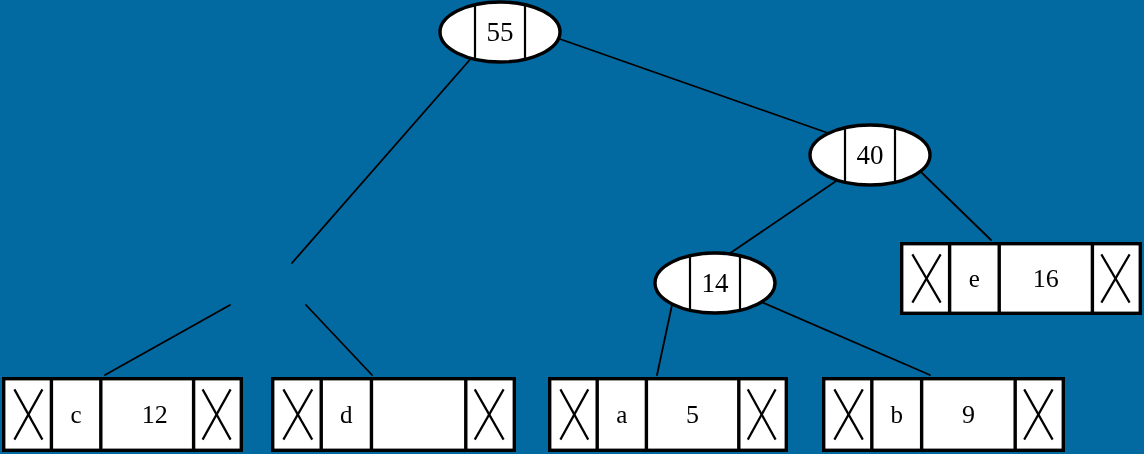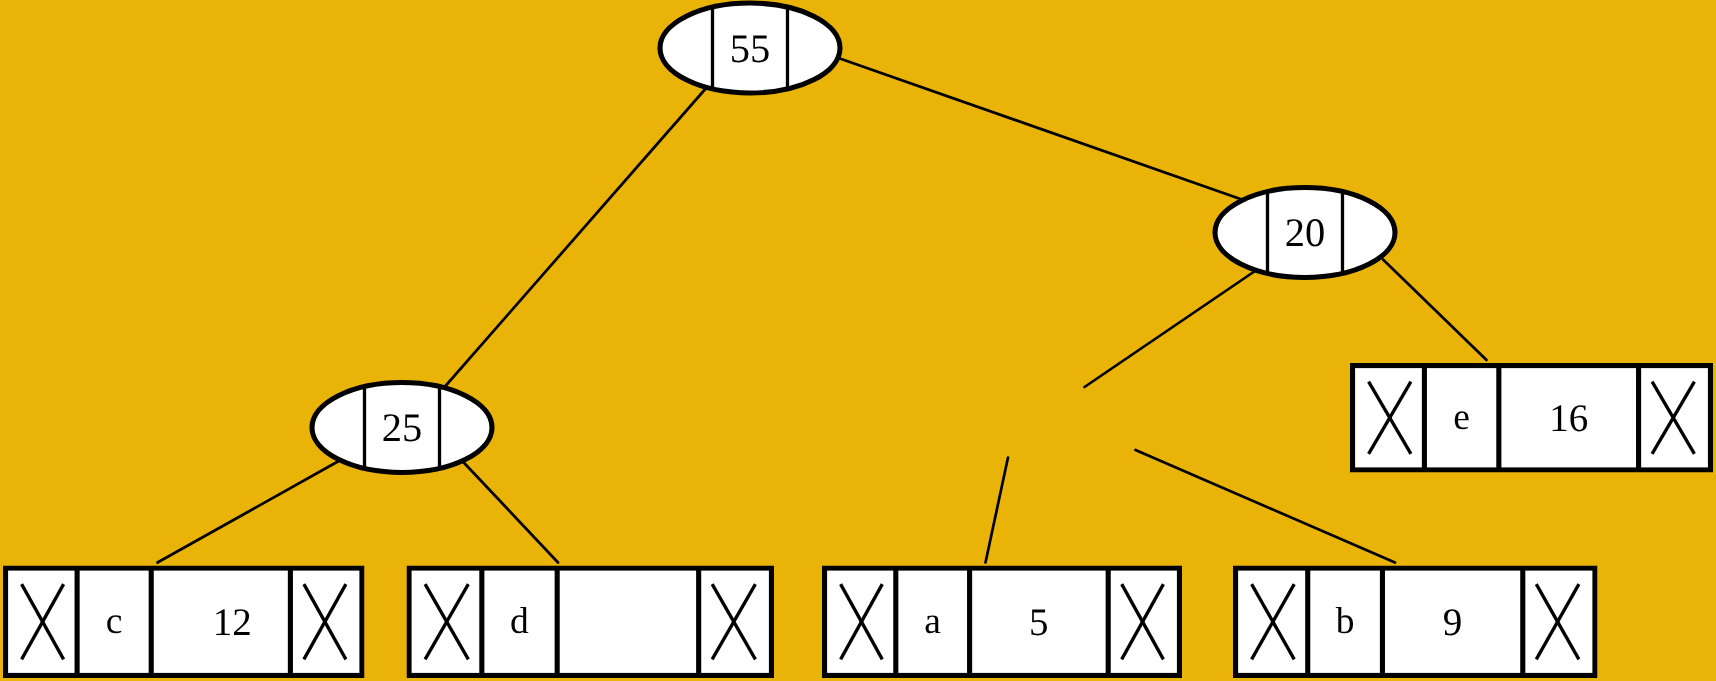--- a/index.html
+++ b/index.html
@@ -7,21 +7,21 @@
     padding: 0;
     background: #ffffff;
   }
   body {
     font-family: "Liberation Serif", "DejaVu Serif", serif;
   }
   #canvas {
     position: relative;
     width: 1144px;
     height: 454px;
-    background: #eab308;
+    background: #0369a1;
     overflow: hidden;
   }
   #edge-layer {
     position: absolute;
     left: 0;
     top: 0;
     width: 1144px;
     height: 454px;
   }
   #node-layer {
@@ -75,26 +75,26 @@
   <div id="node-layer">
       <div class="tree-node-internal" style="left: 434px; top: -4px; width: 132px; height: 72px;"><svg width="132" height="72" viewBox="0 0 132 72">
           <ellipse cx="66" cy="36" rx="60" ry="30" fill="#ffffff" stroke="#000000" stroke-width="3.4"></ellipse>
           <line x1="41" y1="8.728219713410713" x2="41" y2="63.27178028658929" stroke="#000000" stroke-width="2.2"></line>
           <line x1="91" y1="8.728219713410713" x2="91" y2="63.27178028658929" stroke="#000000" stroke-width="2.2"></line>
         </svg><div class="node-label internal-label" style="left: 0px; top: 0px; width: 132px; height: 72px;">55</div></div>
       <div class="tree-node-internal" style="left: 804px; top: 119px; width: 132px; height: 72px;"><svg width="132" height="72" viewBox="0 0 132 72">
           <ellipse cx="66" cy="36" rx="60" ry="30" fill="#ffffff" stroke="#000000" stroke-width="3.4"></ellipse>
           <line x1="41" y1="8.728219713410713" x2="41" y2="63.27178028658929" stroke="#000000" stroke-width="2.2"></line>
           <line x1="91" y1="8.728219713410713" x2="91" y2="63.27178028658929" stroke="#000000" stroke-width="2.2"></line>
-        </svg><div class="node-label internal-label" style="left: 0px; top: 0px; width: 132px; height: 72px;">20</div></div>
-      <div class="tree-node-internal" style="left: 202px; top: 249px; width: 132px; height: 72px;"><svg width="132" height="72" viewBox="0 0 132 72">
+        </svg><div class="node-label internal-label" style="left: 0px; top: 0px; width: 132px; height: 72px;">40</div></div>
+      <div class="tree-node-internal" style="left: 649px; top: 247px; width: 132px; height: 72px;"><svg width="132" height="72" viewBox="0 0 132 72">
           <ellipse cx="66" cy="36" rx="60" ry="30" fill="#ffffff" stroke="#000000" stroke-width="3.4"></ellipse>
           <line x1="41" y1="8.728219713410713" x2="41" y2="63.27178028658929" stroke="#000000" stroke-width="2.2"></line>
           <line x1="91" y1="8.728219713410713" x2="91" y2="63.27178028658929" stroke="#000000" stroke-width="2.2"></line>
-        </svg><div class="node-label internal-label" style="left: 0px; top: 0px; width: 132px; height: 72px;">25</div></div>
+        </svg><div class="node-label internal-label" style="left: 0px; top: 0px; width: 132px; height: 72px;">14</div></div>
       <div class="tree-node-leaf" style="left: 2px; top: 377px; width: 241px; height: 75px;"><svg width="241" height="75" viewBox="0 0 241 75">
           <rect x="1.7" y="1.7" width="237.6" height="71.6" fill="#ffffff" stroke="#000000" stroke-width="3.4"></rect>
           <line x1="49.404999999999994" y1="1.7" x2="49.404999999999994" y2="73.3" stroke="#000000" stroke-width="3.4"></line>
           <line x1="98.80999999999999" y1="1.7" x2="98.80999999999999" y2="73.3" stroke="#000000" stroke-width="3.4"></line>
           <line x1="191.595" y1="1.7" x2="191.595" y2="73.3" stroke="#000000" stroke-width="3.4"></line>
           <line x1="12.4" y1="12.4" x2="40.404999999999994" y2="62.599999999999994" stroke="#000000" stroke-width="2.2"></line>
           <line x1="40.404999999999994" y1="12.4" x2="12.4" y2="62.599999999999994" stroke="#000000" stroke-width="2.2"></line>
           <line x1="200.595" y1="12.4" x2="228.6" y2="62.599999999999994" stroke="#000000" stroke-width="2.2"></line>
           <line x1="228.6" y1="12.4" x2="200.595" y2="62.599999999999994" stroke="#000000" stroke-width="2.2"></line>
         </svg><div class="node-label leaf-key-label" style="left: 49.405px; top: 0px; width: 49.405px; height: 75px;">c</div><div class="node-label leaf-val-label" style="left: 98.81px; top: 0px; width: 108px; height: 75px;">12</div></div>

